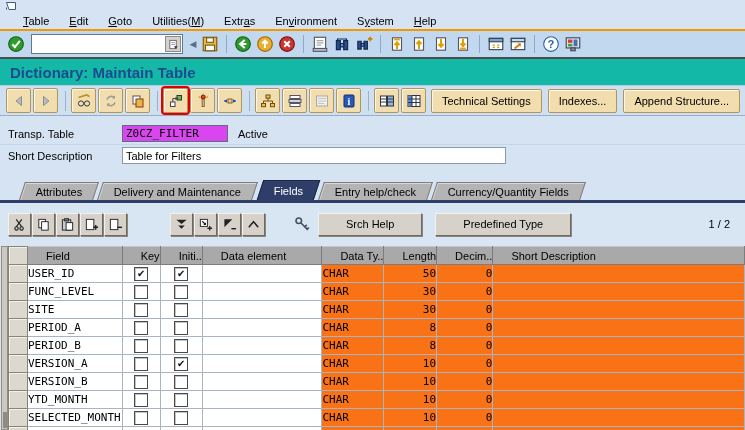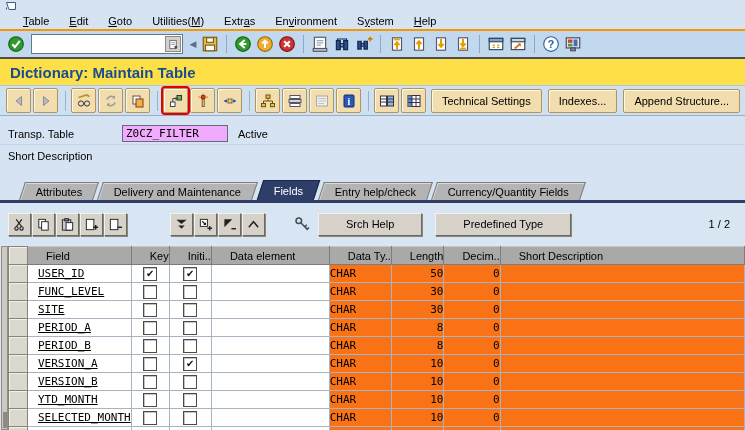--- a/index.html
+++ b/index.html
@@ -17,33 +17,33 @@
   
   .stdbar{position:absolute;top:31px;left:0;right:0;height:26px;background:#c2d8ee;display:flex;align-items:center;padding-left:5px;border-bottom:2px solid #4d4d4d;box-sizing:content-box;}
   .tb-btn{width:22px;height:22px;display:flex;align-items:center;justify-content:center;flex:none;}
   .tb-sep{width:1px;height:18px;background:#8fa8c4;margin:0 5px;flex:none;}
   .cmd{position:relative;width:150px;height:18px;background:#fff;border:1px solid #62788c;margin:0 4px 0 4px;flex:none;}
   .cmd input{position:absolute;inset:0;border:none;outline:none;background:transparent;font-size:11px;padding:0 18px 0 3px;font-family:"Liberation Sans",sans-serif;}
   .cmd .dd{position:absolute;right:1px;top:1px;width:14px;height:14px;background:#d6d2ca;border:1px solid #8a8a8a;display:flex;align-items:center;justify-content:center;}
   .collapse{color:#5a6e86;font-size:9px;width:12px;text-align:center;flex:none;}
 
   
-  .titlebar{position:absolute;top:59px;left:0;right:0;height:26px;background:#fde047;display:flex;align-items:center;padding-left:10px;border-bottom:1px solid #b3c7de;}
+  .titlebar{position:absolute;top:59px;left:0;right:0;height:26px;background:#14b8a6;display:flex;align-items:center;padding-left:10px;border-bottom:1px solid #b3c7de;}
   .title{font-size:15px;font-weight:bold;color:#1b4d8e;}
 
   
   .appbar{position:absolute;top:86px;left:0;right:0;height:29px;background:#cfe0f1;border-bottom:1px solid #96aecb;display:flex;align-items:center;padding-left:6px;}
   .app-btn{width:23px;height:23px;background:#f1ddad;border:1px solid #b2955a;border-radius:2px;box-shadow:inset 1px 1px 0 rgba(255,255,255,.75);display:flex;align-items:center;justify-content:center;margin-right:2px;flex:none;}
   .app-btn.hl{outline:2px solid #e00000;}
   .app-sep{width:1px;height:20px;background:#99b1cc;margin:0 5px;flex:none;}
   .app-txt-btn{height:22px;background:#f1ddad;border:1px solid #b2955a;border-radius:2px;box-shadow:inset 1px 1px 0 rgba(255,255,255,.75);padding:0 10px;margin:0 3px;display:flex;align-items:center;white-space:nowrap;flex:none;cursor:default;}
 
   
   .flabel{position:absolute;color:#000;}
-  .inp-transp{position:absolute;left:122px;top:125px;width:106px;height:17px;background:#f0abfc;border:1px solid #5f6f80;font-family:"DejaVu Sans Mono",monospace;font-size:11px;padding:1px 3px;box-sizing:border-box;outline:none;}
+  .inp-transp{position:absolute;left:122px;top:125px;width:106px;height:17px;background:#d946ef;border:1px solid #5f6f80;font-family:"DejaVu Sans Mono",monospace;font-size:11px;padding:1px 3px;box-sizing:border-box;outline:none;}
   .inp-short{position:absolute;left:122px;top:147px;width:384px;height:17px;background:#fff;border:1px solid #8a99a8;font-size:11px;padding:1px 3px;box-sizing:border-box;outline:none;font-family:"Liberation Sans",sans-serif;}
   .form-divider{position:absolute;top:144px;left:0;right:0;height:1px;background:#c3d4e6;}
 
   
   .tabstrip{position:absolute;left:22px;top:181px;height:19px;display:flex;align-items:flex-end;}
   .tab{height:17px;background:#b4b4b4;border:1px solid #7e7e7e;border-bottom:none;margin-right:4px;transform:skewX(-18deg);display:flex;align-items:center;padding:0 13px;cursor:default;box-shadow:inset 1px 1px 0 #d8d8d8;}
   .tab .tab-label{transform:skewX(18deg);white-space:nowrap;}
   .tab.active{background:#2e3e68;color:#fff;height:19px;border-color:#1c2848;box-shadow:none;}
   .panel-top{position:absolute;top:200px;left:0;right:0;height:3px;background:#2e3e68;}
   .panel{position:absolute;top:203px;left:0;right:0;bottom:0;background:#d8e6f4;}
@@ -60,21 +60,21 @@
   .tablewrap{position:absolute;left:0;top:246px;width:745px;height:184px;overflow:hidden;}
   .vscroll{position:absolute;left:1px;top:0;width:7px;height:184px;background:#cdc9c1;border:1px solid #928e86;box-sizing:border-box;}
   .vthumb{position:absolute;left:1px;bottom:1px;width:4px;height:16px;background:#8f8b83;}
   table.grid{position:absolute;left:8px;top:0;border-collapse:collapse;table-layout:fixed;font-size:11px;}
   table.grid th{background:#a9a9a9;height:17px;font-weight:normal;text-align:left;padding:0 0 0 18px;border:1px solid #7c7c7c;border-top-color:#c6c6c6;border-left-color:#c6c6c6;white-space:nowrap;overflow:hidden;}
   table.grid td{height:17px;padding:0;border:1px solid #a9b4c2;white-space:nowrap;overflow:hidden;}
   td.edit{background:#fff;}
   td.ro{background:#f97316;padding-left:3px;}
   td.cbc{text-align:center;}
   .selcell{background:#dbd8d0 !important;border:1px solid #87837b !important;box-shadow:inset 1px 1px 0 #f3f1ec;}
-  .flink{font-family:"DejaVu Sans Mono",monospace;font-size:11px;text-decoration:underline;padding-left:10px;display:inline-block;cursor:default;}
+  .flink{font-family:"DejaVu Sans Mono",monospace;font-size:11px;padding-left:0;display:inline-block;cursor:default;}
   .mono{font-family:"DejaVu Sans Mono",monospace;font-size:11px;padding-left:3px;}
   td.num{text-align:right;padding-right:12px;padding-left:0;}
   .cb{display:inline-block;width:12px;height:12px;background:#fff;border:1px solid #4a4a4a;box-shadow:inset 1px 1px 0 #c4c4c4;line-height:12px;font-size:10px;text-align:center;vertical-align:middle;}
   .cb.checked::after{content:"✔";color:#111;}
   svg{display:block;}
 </style>
 </head>
 <body>
 
 <div class="frame">
@@ -399,20 +399,21 @@
     <div class="app-txt-btn">Technical Settings</div>
     <div class="app-txt-btn">Indexes...</div>
     <div class="app-txt-btn">Append Structure...</div>
   </div>
 
   <span class="flabel" style="left:8px;top:128px;">Transp. Table</span>
   <input class="inp-transp" value="Z0CZ_FILTER" style="">
   <span class="flabel" style="left:238px;top:128px;">Active</span>
   <div class="form-divider"></div>
   <span class="flabel" style="left:8px;top:150px;">Short Description</span>
+  <input class="inp-short" value="Table for Filters" style="">
 
   <div class="tabstrip">
       <div class="tab">
         <span class="tab-label">Attributes</span>
       </div>
       <div class="tab">
         <span class="tab-label">Delivery and Maintenance</span>
       </div>
       <div class="tab active">
         <span class="tab-label">Fields</span>

